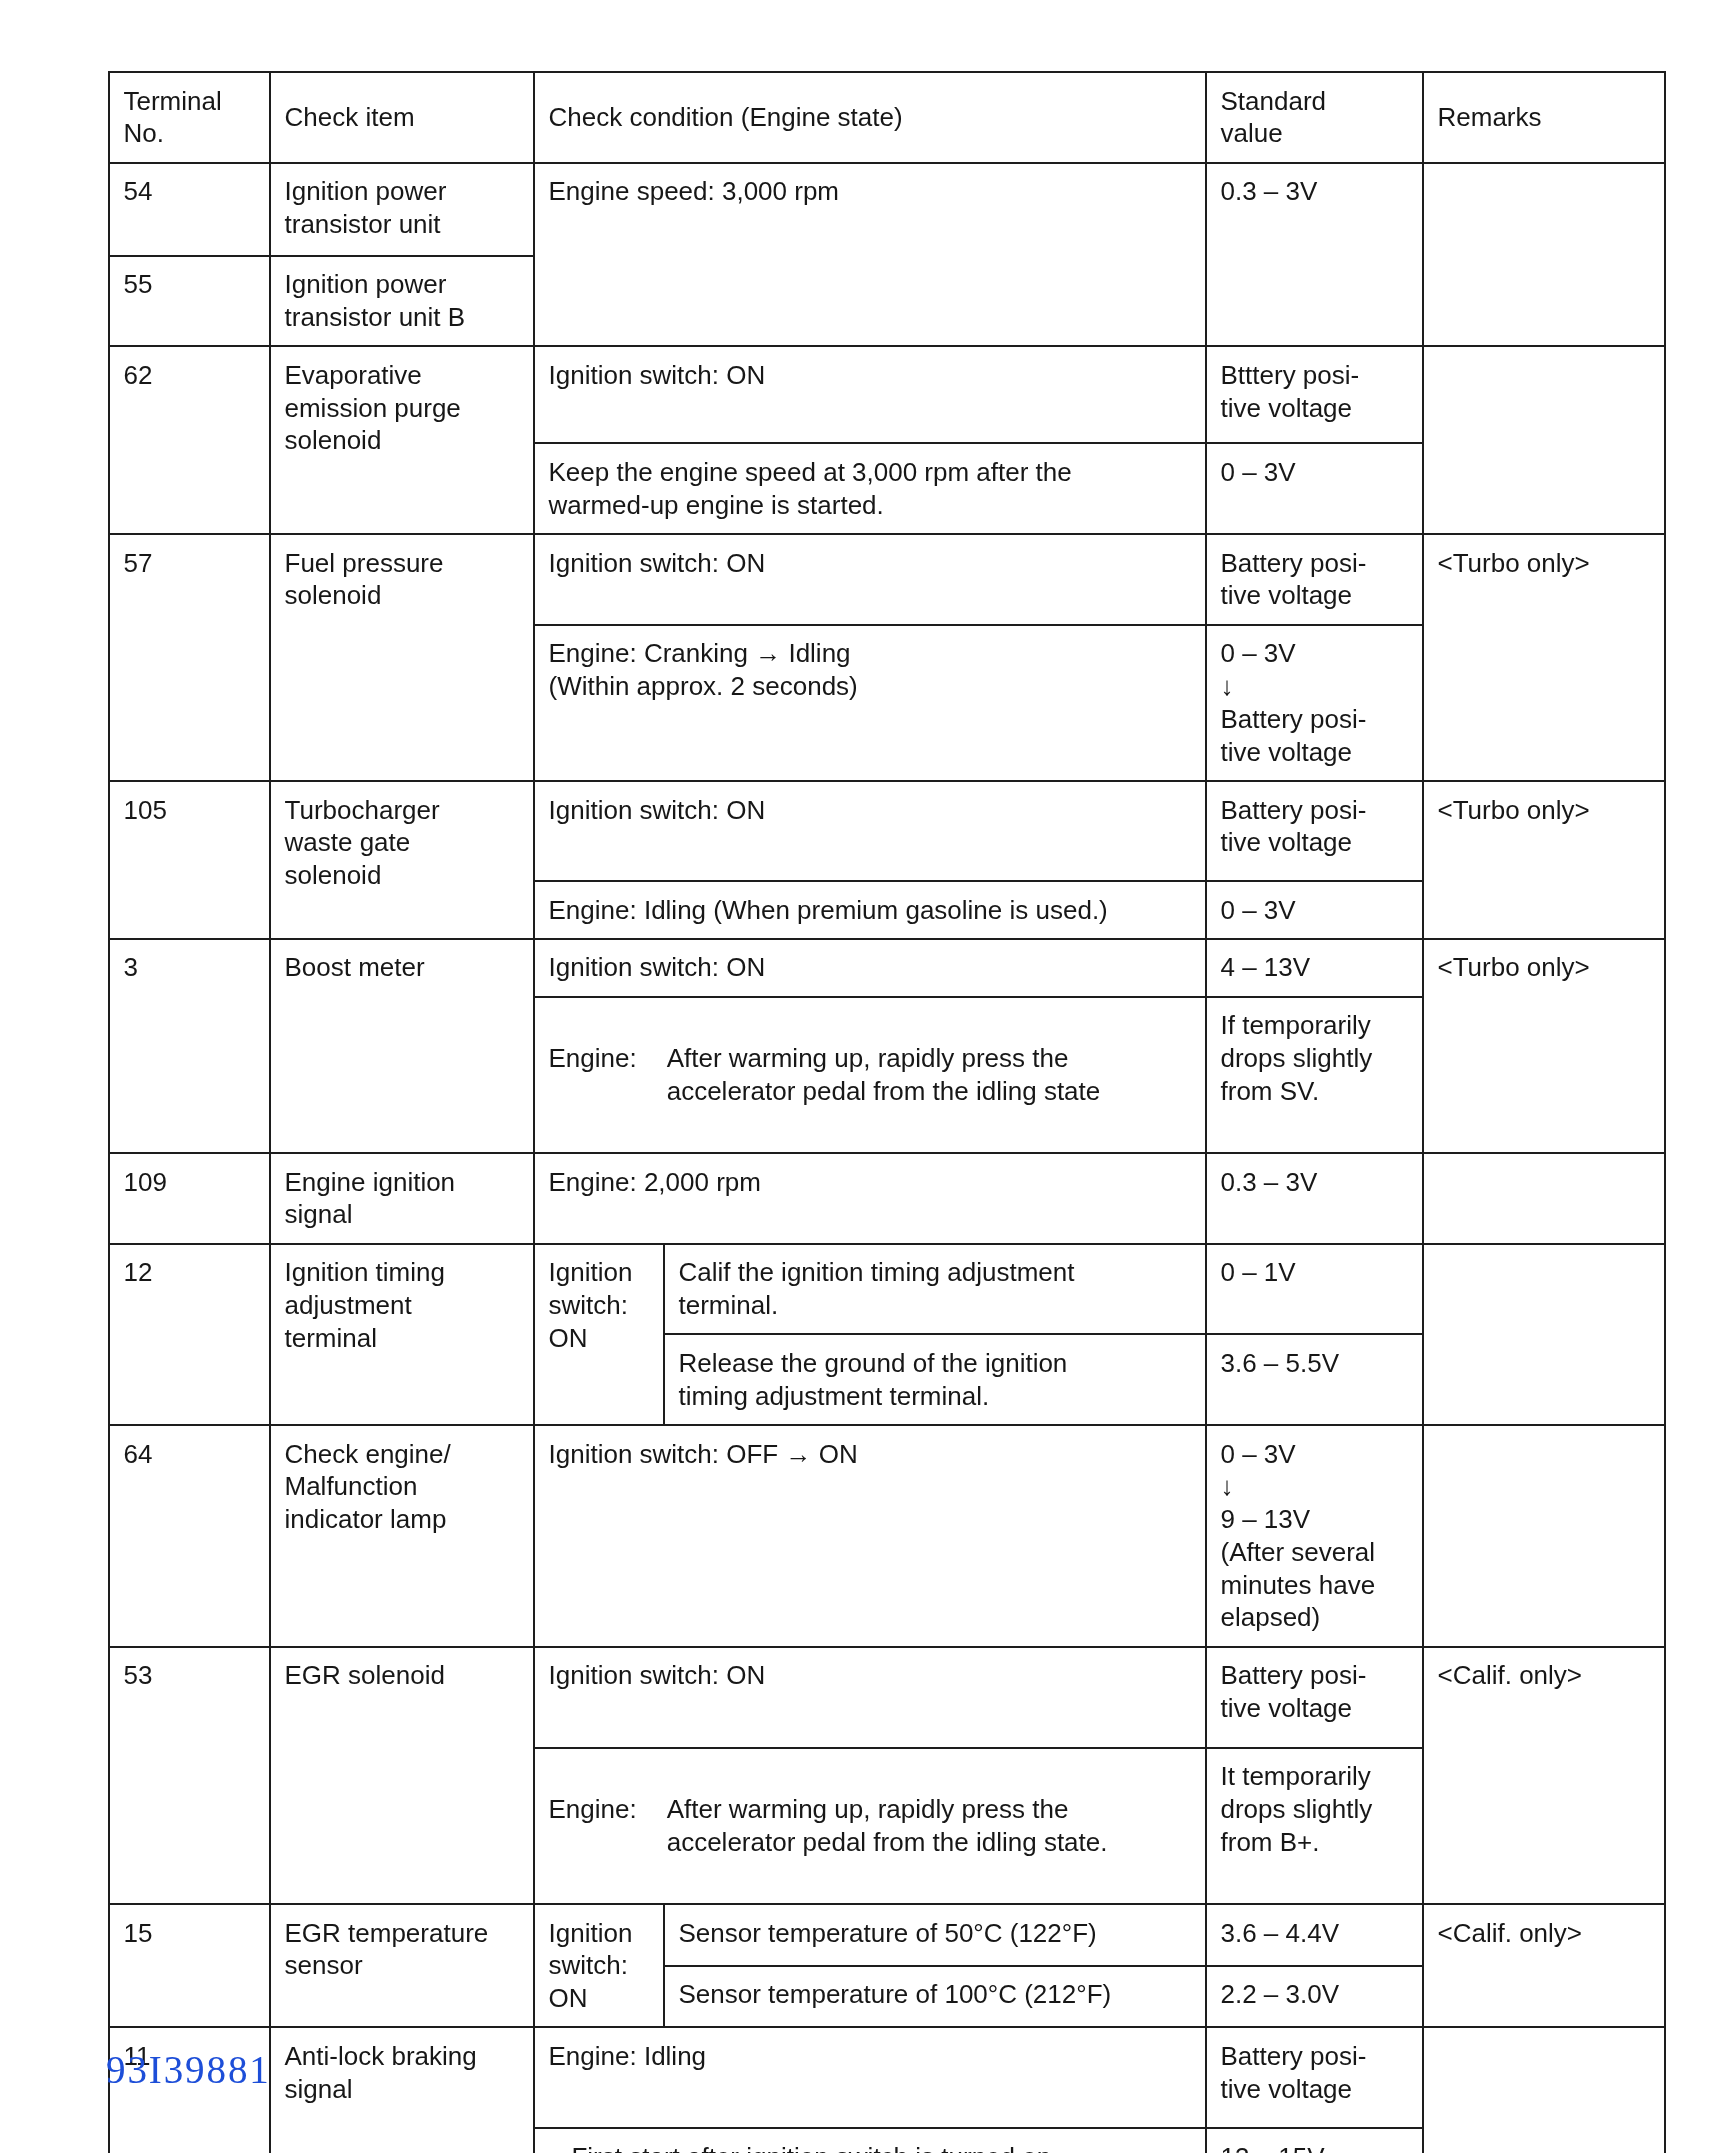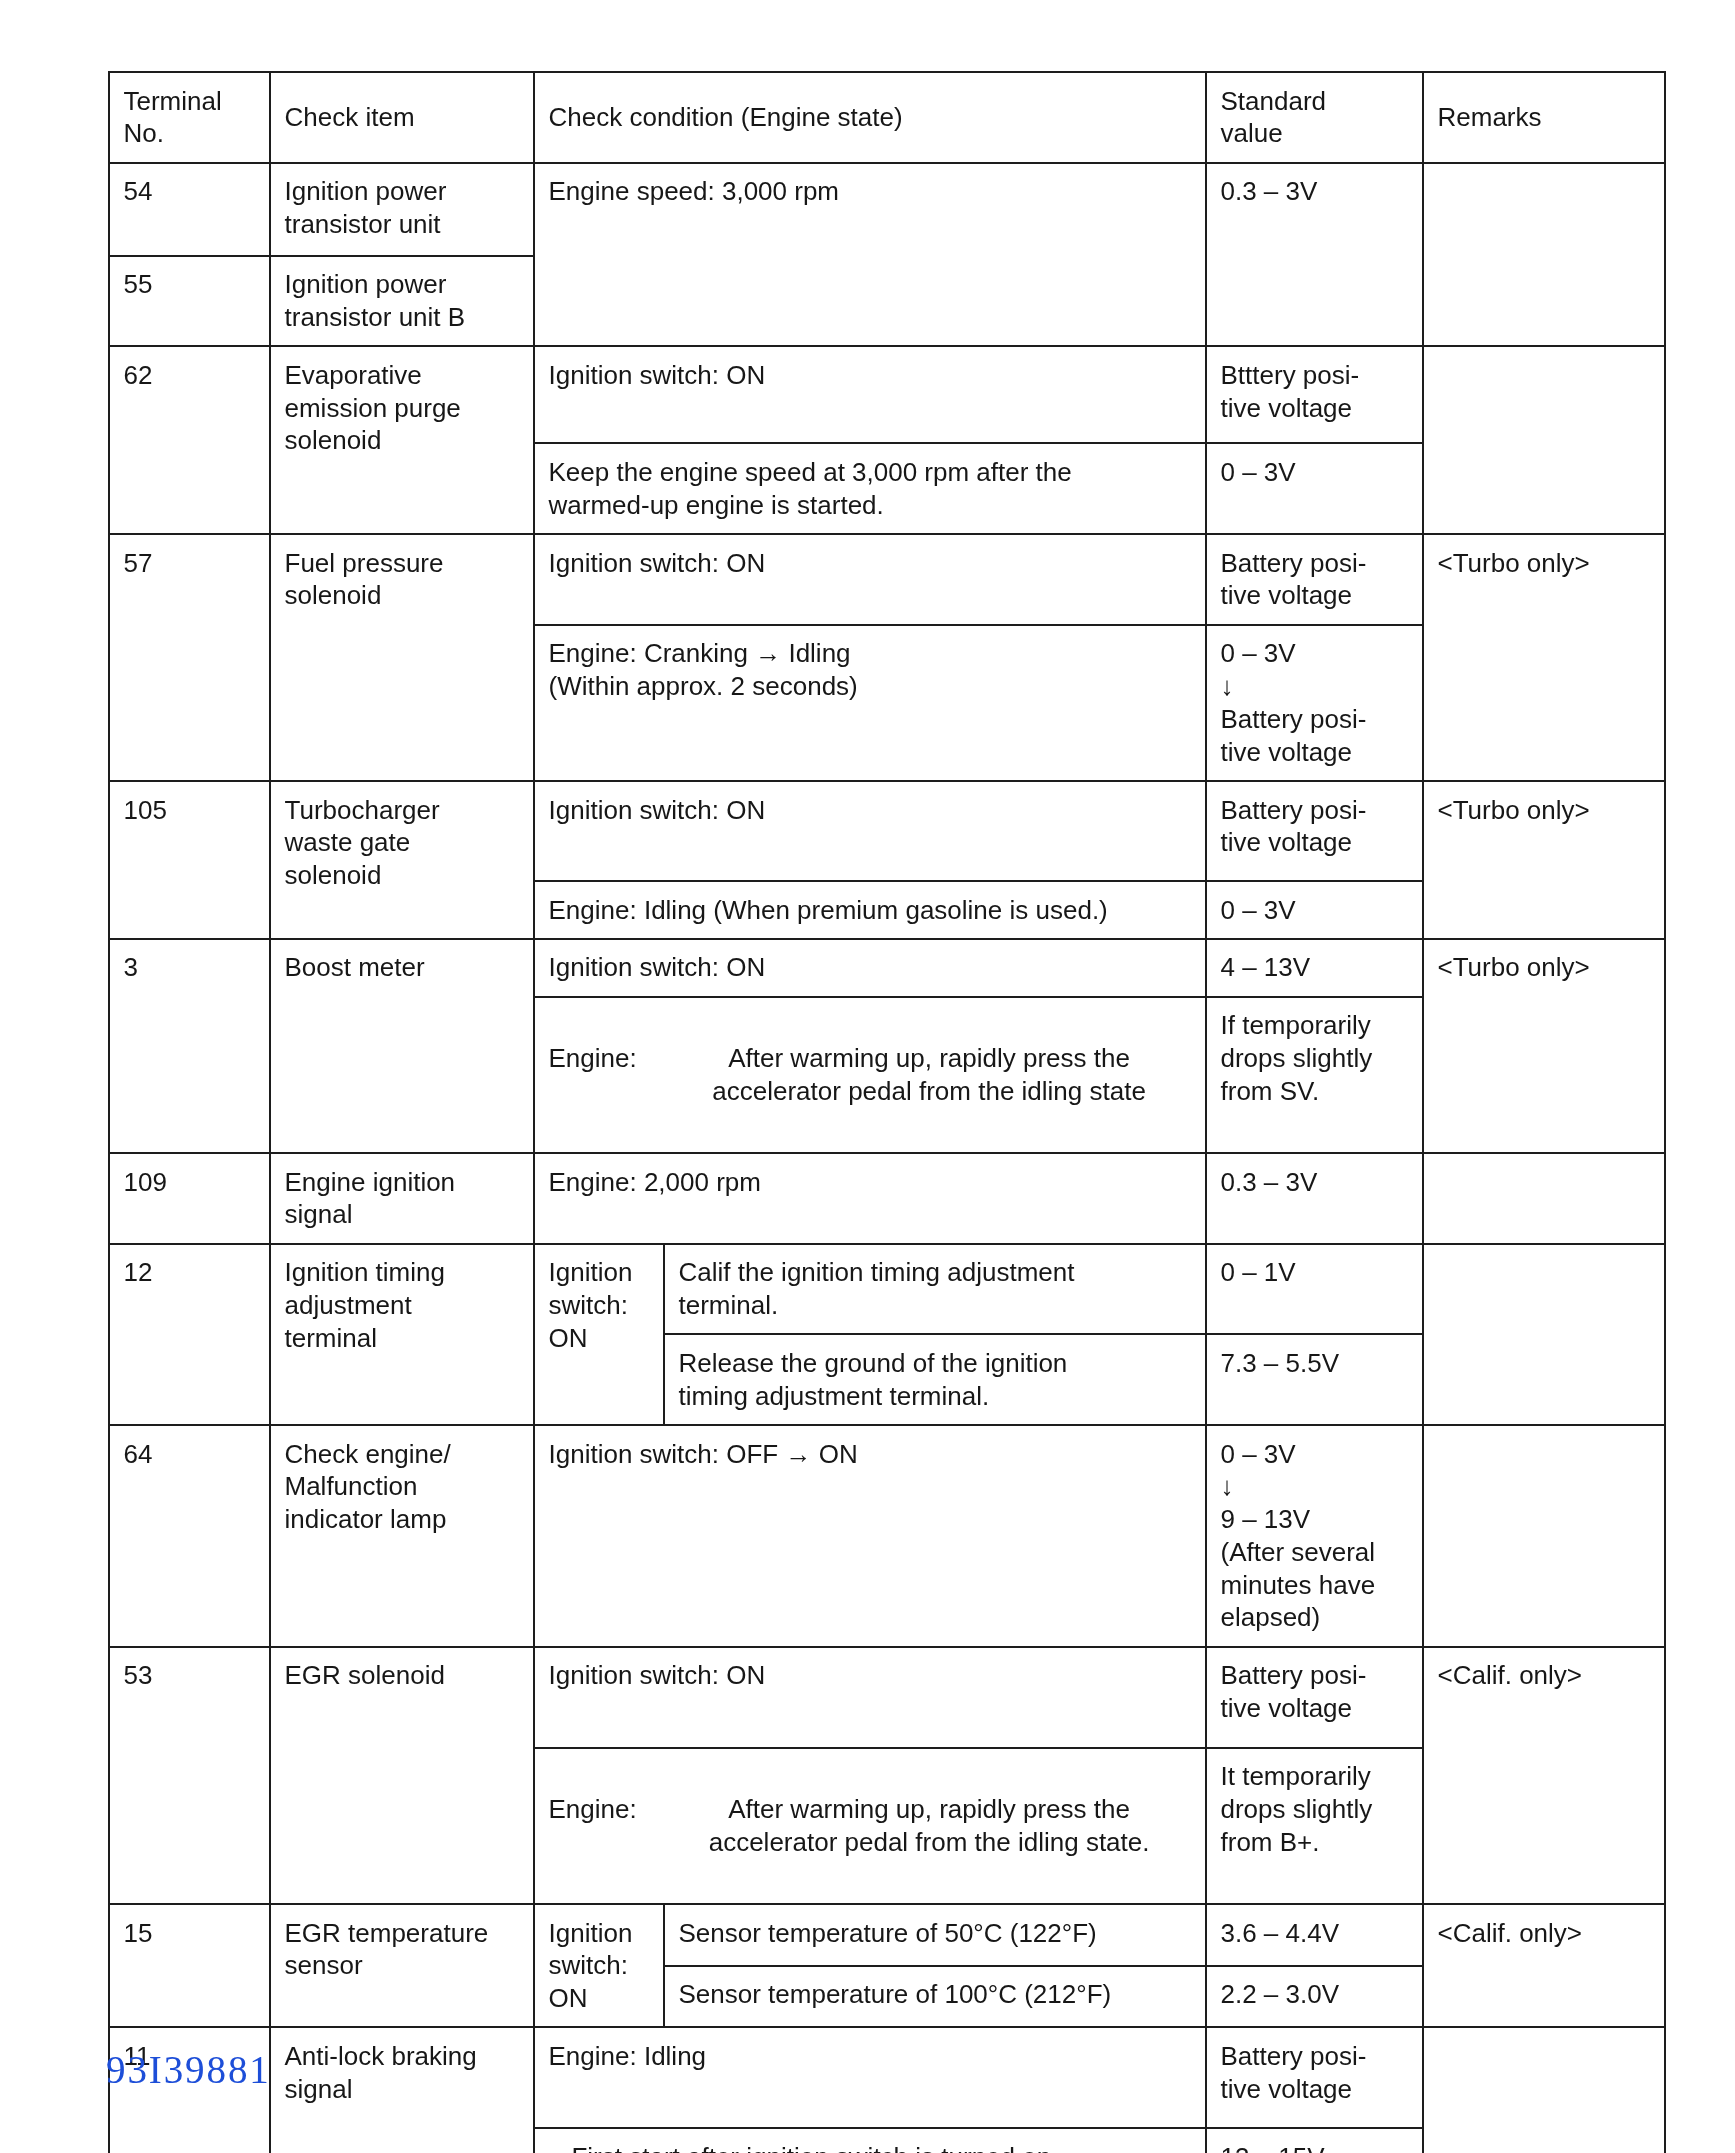--- a/index.html
+++ b/index.html
@@ -32,21 +32,21 @@
     line-height:1.26;
     font-weight:normal;
     white-space:pre-line;
     overflow:hidden;
   }
   .check-table th { vertical-align:middle; }
   .c-term { padding-left:21px;margin-left:18px; }
   .c-cond-a { padding-left:9.7px; padding-right:5.8px; }
   .cond-flex { display:flex; gap:30px; }
   .cond-label { flex:0 0 auto; }
-  .cond-text { flex:1 1 auto;text-align:center; }
+  .cond-text { flex:1 1 auto; }
   .footer-code {
     position:absolute;
     left:106px;
     top:2047px;
     font-family:"Liberation Serif","DejaVu Serif",serif;
     font-size:39px;
     letter-spacing:1.9px;
     color:#1d4ed8;
   }
 </style>
@@ -178,21 +178,21 @@
 switch:
 ON</td>
         <td class="c-cond">Calif the ignition timing adjustment
 terminal.</td>
         <td class="c-val">0 – 1V</td>
         <td class="c-rem" rowspan="2"></td>
       </tr>
       <tr style="height:83px">
         <td class="c-cond">Release the ground of the ignition
 timing adjustment terminal.</td>
-        <td class="c-val">7.3 – 5.5V</td>
+        <td class="c-val">3.6 – 5.5V</td>
       </tr>
 
       <tr style="height:205px">
         <td class="c-term">64</td>
         <td class="c-item">Check engine/
 Malfunction
 indicator lamp</td>
         <td class="c-cond" colspan="2">Ignition switch: OFF → ON</td>
         <td class="c-val">0 – 3V
 ↓

